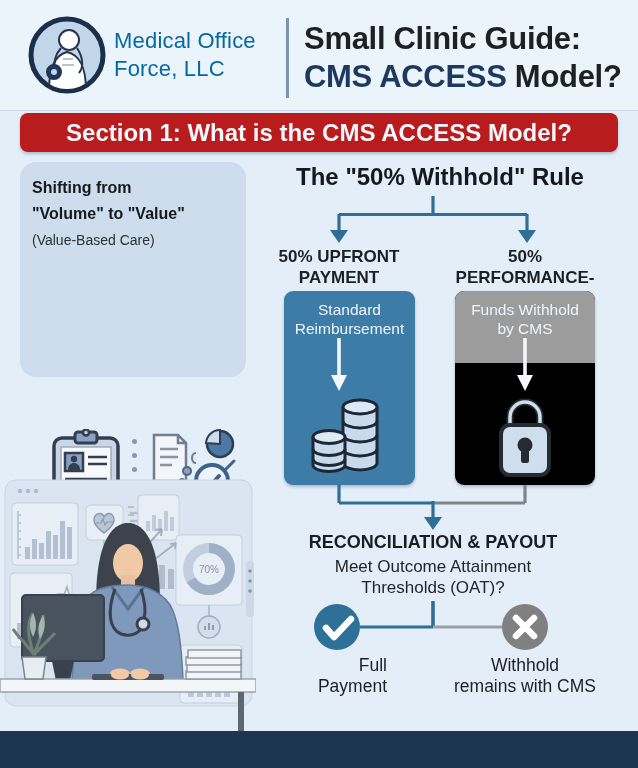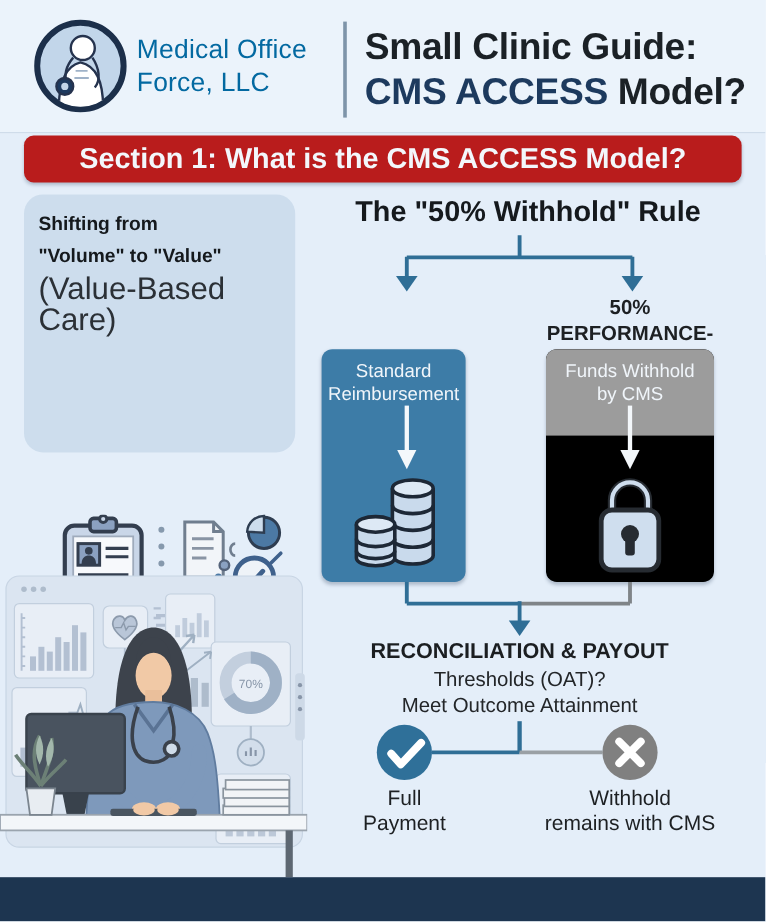--- a/index.html
+++ b/index.html
@@ -19,51 +19,51 @@
 
   
   .banner{position:absolute;left:20px;top:113px;width:598px;height:39px;background:#b91c1c;
           border-radius:8px;display:flex;align-items:center;justify-content:center;
           color:#f3f7fb;font-weight:bold;font-size:24px;box-shadow:0 2px 3px rgba(20,40,70,.25);}
 
   
   .shift-panel{position:absolute;left:20px;top:162px;width:226px;height:215px;
                background:#cddded;border-radius:16px;box-sizing:border-box;padding:13px 10px 0 12px;}
   .shift-heading{font-size:16px;font-weight:bold;color:#15191d;line-height:26px;}
-  .shift-sub{font-size:26px;color:#2b3036;line-height:26px;}
+  .shift-sub{font-size:14px;color:#2b3036;line-height:26px;}
   .shift-icons{position:absolute;left:0;top:265px;width:226px;height:100px;}
   .clipboard-icon{position:absolute;left:30px;top:2px;}
   .dots-divider{position:absolute;left:112px;top:12px;display:flex;flex-direction:column;gap:9px;}
   .dots-divider i{width:5px;height:5px;border-radius:50%;background:#8699ad;display:block;}
   .analytics-icon{position:absolute;left:128px;top:0px;}
 
   
   .flow-title{position:absolute;left:270px;top:163px;width:340px;text-align:center;
               font-size:24px;font-weight:bold;color:#15191d;}
   .branch-label{position:absolute;top:246px;text-align:center;font-weight:bold;
                 font-size:17px;line-height:21px;color:#1d2023;}
   .branch-label.left{left:259px;width:160px;}
   .branch-label.right{left:437px;width:176px;}
-  .box-blue{position:absolute;left:268px;top:291px;width:120px;height:194px;background:#3d7ca7;
+  .box-blue{position:absolute;left:284px;top:291px;width:131px;height:194px;background:#3d7ca7;
             border-radius:9px;box-shadow:0 2px 3px rgba(20,40,70,.25);}
   .box-gray{position:absolute;left:455px;top:291px;width:140px;height:194px;background:#000000;
             border-radius:9px;overflow:hidden;box-shadow:0 2px 3px rgba(20,40,70,.25);}
   .box-gray-top{position:absolute;left:0;top:0;width:100%;height:72px;background:#9c9c9c;}
   .box-label{position:relative;padding-top:9px;text-align:center;color:#f0f5fa;
              font-size:15.5px;line-height:19px;}
   .coins-icon{position:absolute;left:21px;top:104px;}
   .lock-icon{position:absolute;left:38px;top:100px;}
 
   .recon-heading{position:absolute;left:280px;top:532px;width:306px;text-align:center;
                  font-weight:bold;font-size:18px;color:#1b1e21;}
   .recon-question{position:absolute;left:280px;top:556px;width:306px;text-align:center;
                   font-size:17px;line-height:21px;color:#232629;}
   .outcome-label{position:absolute;top:655px;text-align:center;font-size:17.5px;
                  line-height:21px;color:#1d2023;}
-  .outcome-label.pass{left:287px;width:100px;}
+  .outcome-label.pass{left:287px;width:100px;text-align:right;}
   .outcome-label.fail{left:435px;width:180px;}
 
   .connectors{position:absolute;left:0;top:0;width:638px;height:768px;pointer-events:none;z-index:4;}
 
   
   .illustration{position:absolute;left:0;top:477px;width:256px;height:254px;}
 
   
   .footer{position:absolute;left:0;top:731px;width:638px;height:37px;background:#1d3550;}
 </style>
@@ -151,20 +151,24 @@
         <rect x="6" y="76" width="9" height="16" rx="1.5" fill="#4c79a4"></rect>
         <rect x="19" y="70" width="9" height="22" rx="1.5" fill="#2f5f91"></rect>
         <rect x="32" y="78" width="9" height="14" rx="1.5" fill="#8fa8c6"></rect>
         <path d="M52,74 h26 M52,81 h26 M52,88 h20" stroke="#7e8da0" stroke-width="2.6"></path>
       </svg>
     </div>
   </div>
 
   <div class="flow-title">The "50% Withhold" Rule</div>
 
+  <div class="branch-label left">
+    <div>50% UPFRONT</div>
+    <div>PAYMENT</div>
+  </div>
   <div class="branch-label right">
     <div>50% PERFORMANCE-</div>
     <div>BASED TIER</div>
   </div>
 
   <div class="box-blue">
     <div class="box-label">
       <div>Standard</div>
       <div>Reimbursement</div>
     </div>
@@ -190,22 +194,22 @@
       <path d="M17,36 v-10 a15,15 0 0 1 30,0 v10" fill="none" stroke="#262b31" stroke-width="7"></path>
       <path d="M17,36 v-10 a15,15 0 0 1 30,0 v10" fill="none" stroke="#cfdeee" stroke-width="3.5"></path>
       <rect x="8" y="34" width="48" height="50" rx="9" fill="#cfdeee" stroke="#262b31" stroke-width="4"></rect>
       <circle cx="32" cy="54" r="7.5" fill="#262b31"></circle>
       <rect x="28" y="56" width="8" height="16" rx="2.5" fill="#262b31"></rect>
     </svg>
   </div>
 
   <div class="recon-heading">RECONCILIATION &amp; PAYOUT</div>
   <div class="recon-question">
+    <div>Meet Outcome Attainment</div>
     <div>Thresholds (OAT)?</div>
-    <div>Meet Outcome Attainment</div>
   </div>
 
   <div class="outcome-label pass">
     <div>Full</div>
     <div>Payment</div>
   </div>
   <div class="outcome-label fail">
     <div>Withhold</div>
     <div>remains with CMS</div>
   </div>

